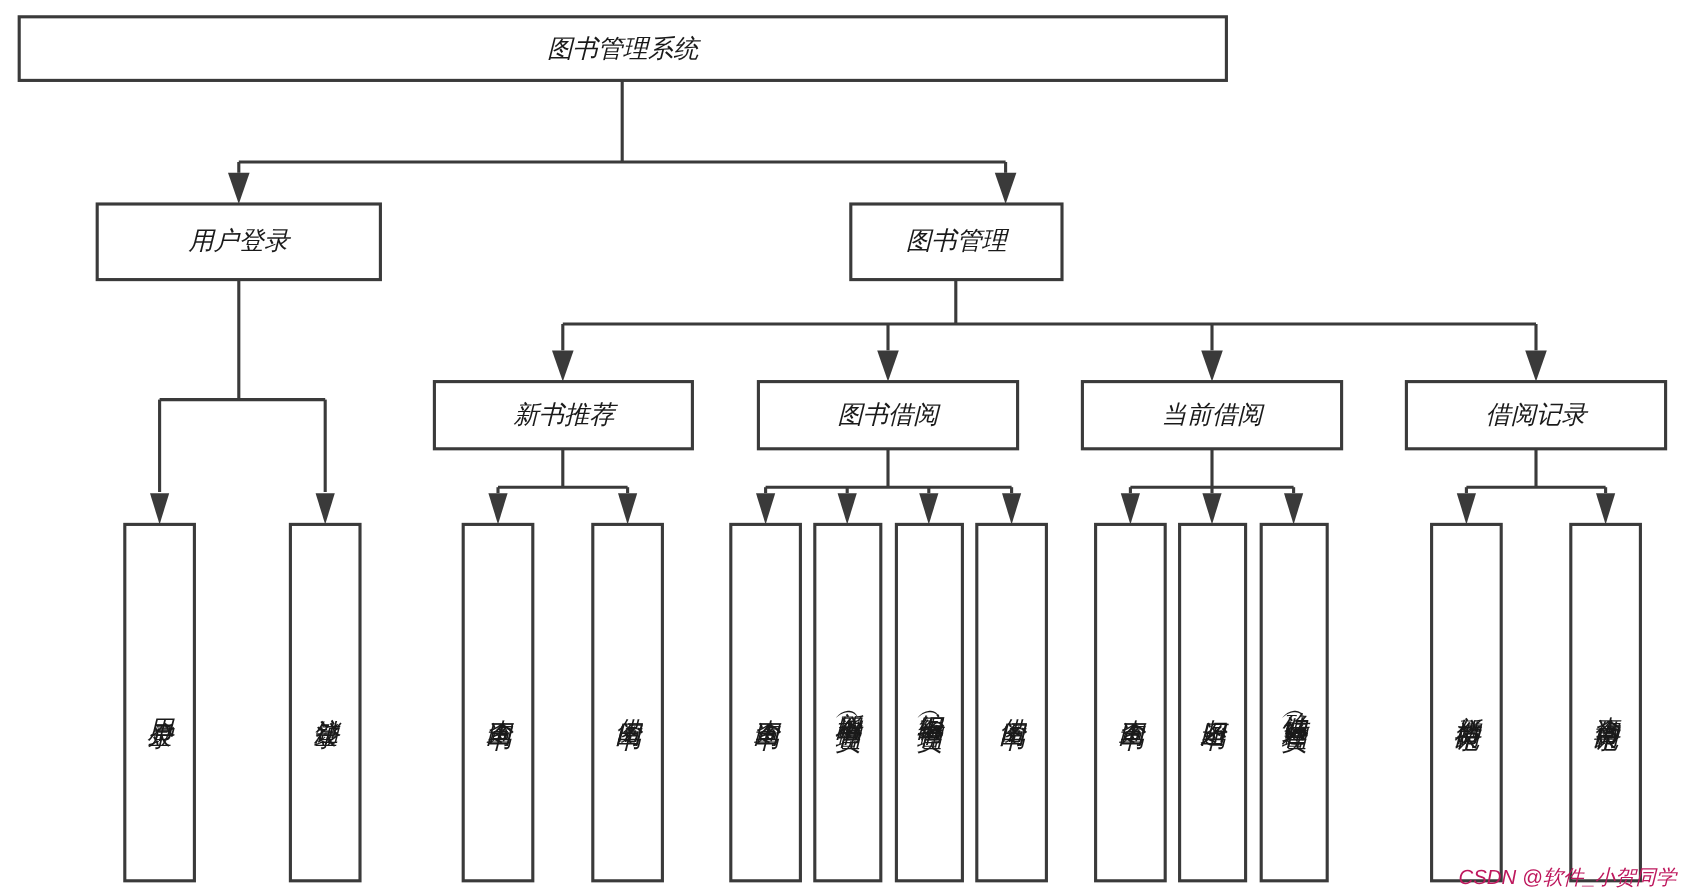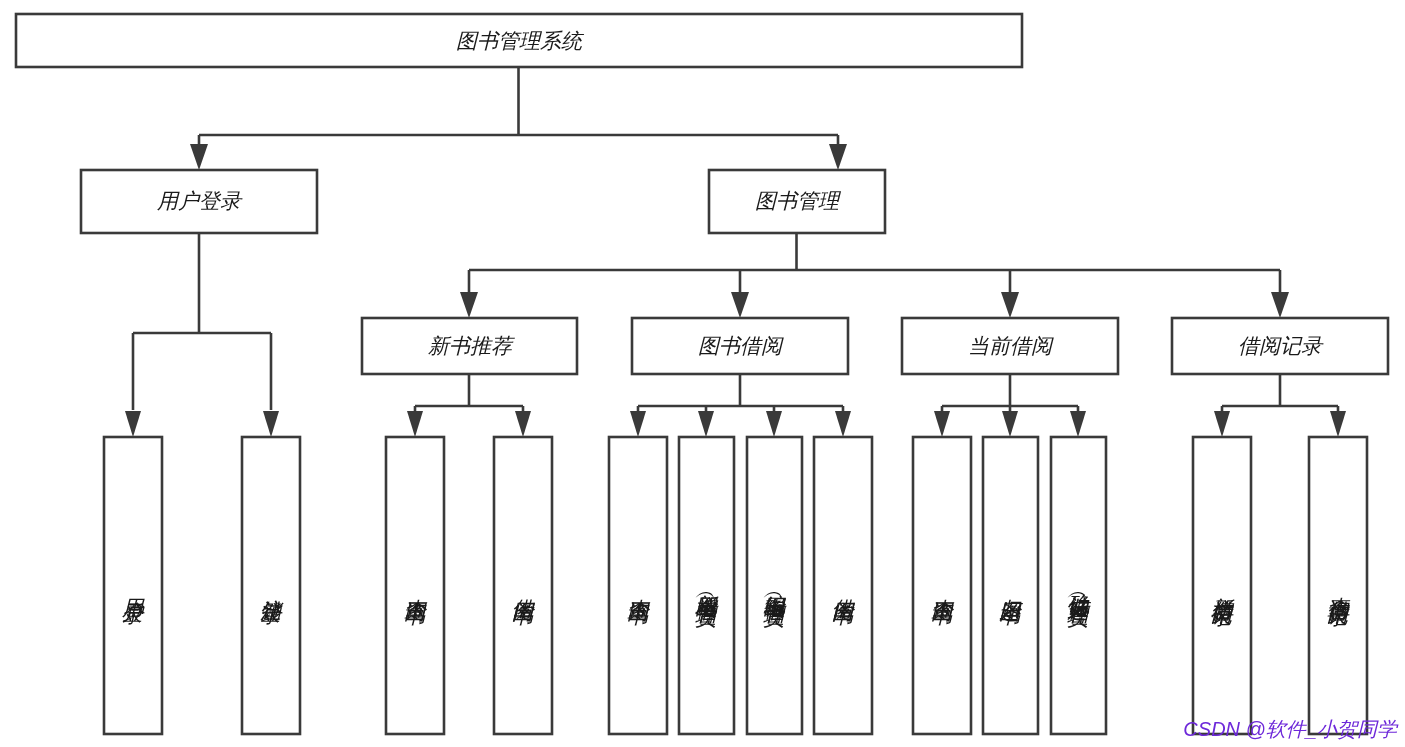--- a/index.html
+++ b/index.html
@@ -57,22 +57,22 @@
     writing-mode: vertical-rl;
     text-orientation: upright;
     letter-spacing: 2px;
     dominant-baseline: central;
   }
   .watermark {
     position: absolute;
     right: 8px;
     bottom: 4px;
     font-family: "Liberation Sans", "DejaVu Sans", sans-serif;
-    font-size: 20px;
-    color: #6d28d9;
+    font-size: 17px;
+    color: #be185d;
     white-space: nowrap;
     pointer-events: none;
     user-select: none;
   }
 </style>
 </head>
 <body>
 
 <div id="diagram-root">
   <svg class="tree" viewBox="0 0 1405 747" xmlns="http://www.w3.org/2000/svg">

